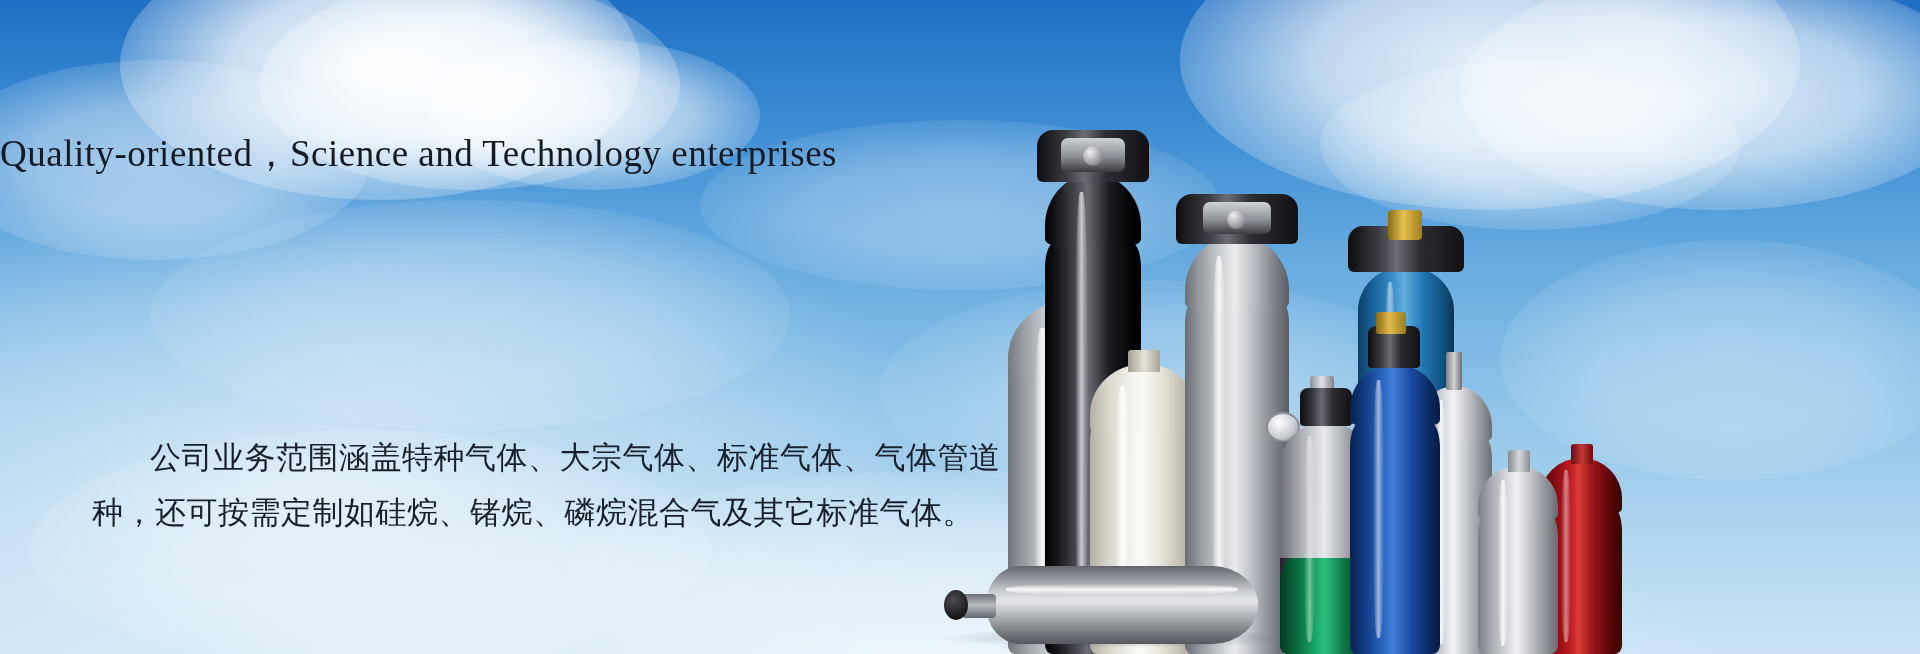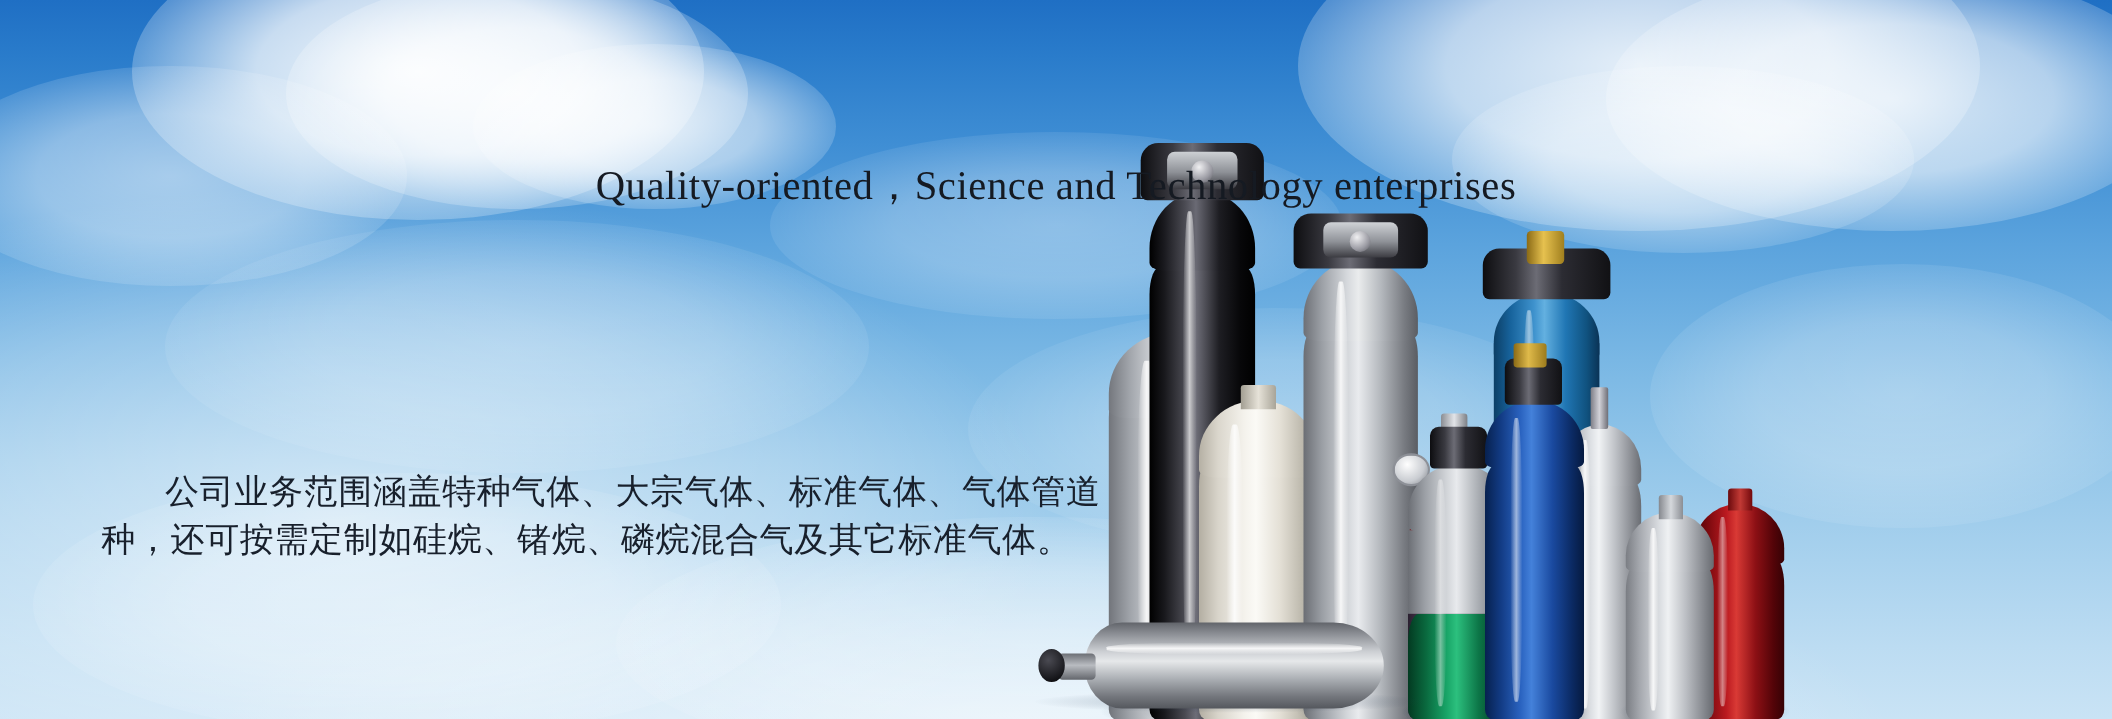--- a/index.html
+++ b/index.html
@@ -81,22 +81,21 @@
     white-space: nowrap;
   }
   .headline .dot {
     letter-spacing: 0;
     padding: 0 10px;
   }
 
   .subtitle {
     position: absolute;
     left: 0; right: 0;
-    top: 144px;
-    text-align: center;
+    top: 129px;
     font-family: "Liberation Serif", "DejaVu Serif", serif;
     font-size: 37px;
     font-weight: normal;
     color: #151a22;
     letter-spacing: 0.5px;
     white-space: nowrap;
   }
 
   .whitebox {
     position: absolute;
@@ -122,21 +121,21 @@
     position: absolute;
     left: 92px;
     top: 425px;
     width: 770px;
     font-family: "Liberation Serif", "DejaVu Serif", serif;
     font-size: 31px;
     line-height: 44px;
     color: #18202c;
     letter-spacing: 0.5px;
   }
-  .paragraph .pline { white-space: nowrap; }
+  .paragraph .pline { white-space: nowrap; margin-top: 11px; }
   .paragraph .pline.indent { text-indent: 58px; }
 
   
   .cylinders {
     position: absolute;
     left: 950px;
     top: 0;
     width: 970px;
     height: 654px;
   }

